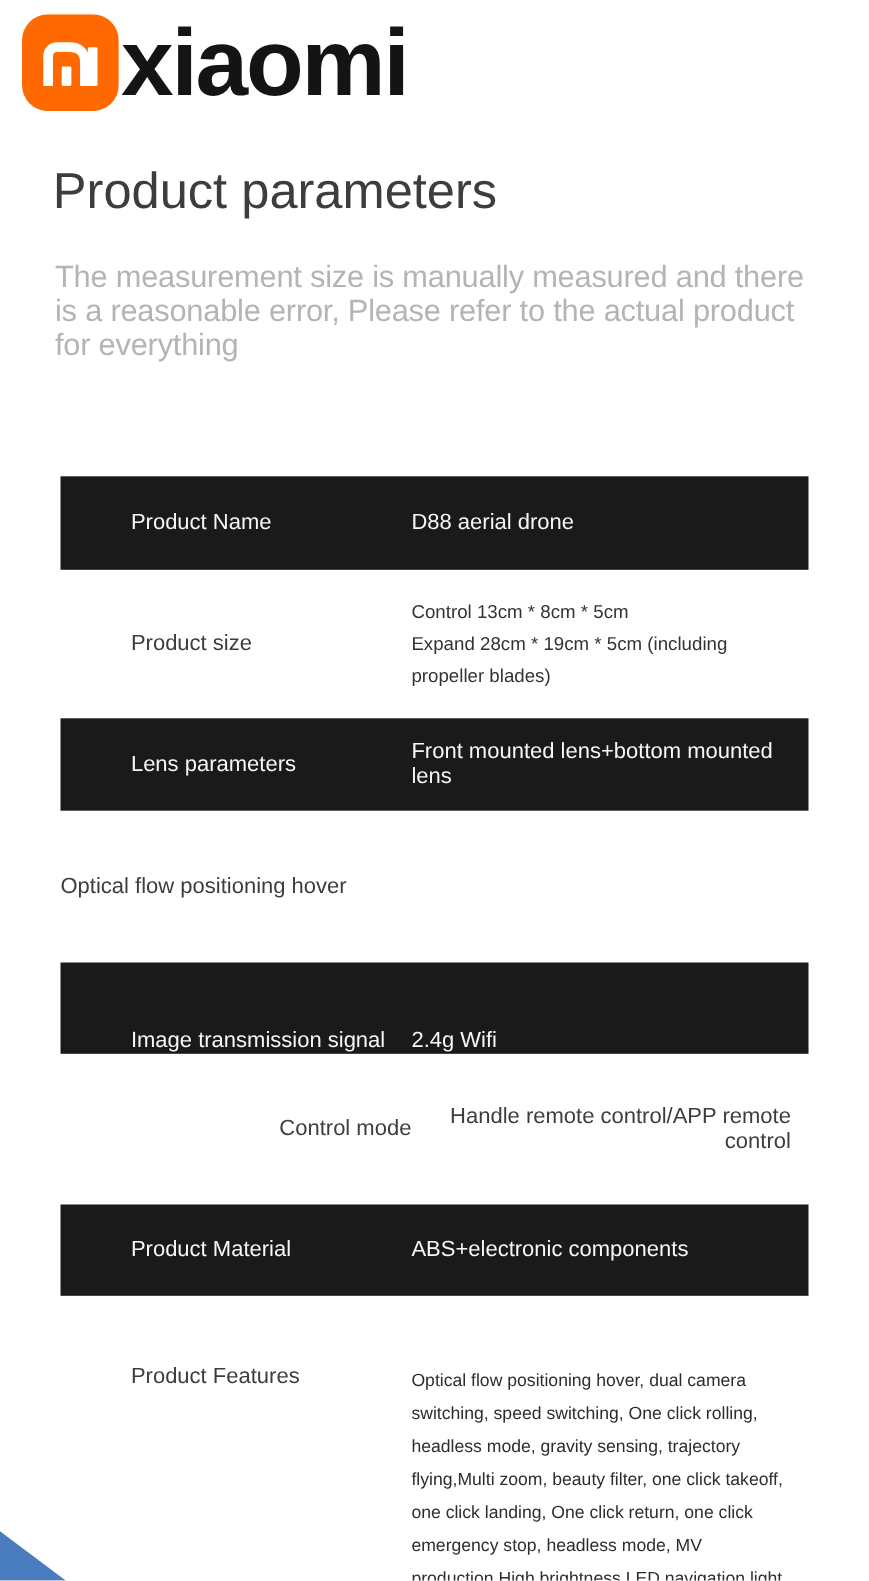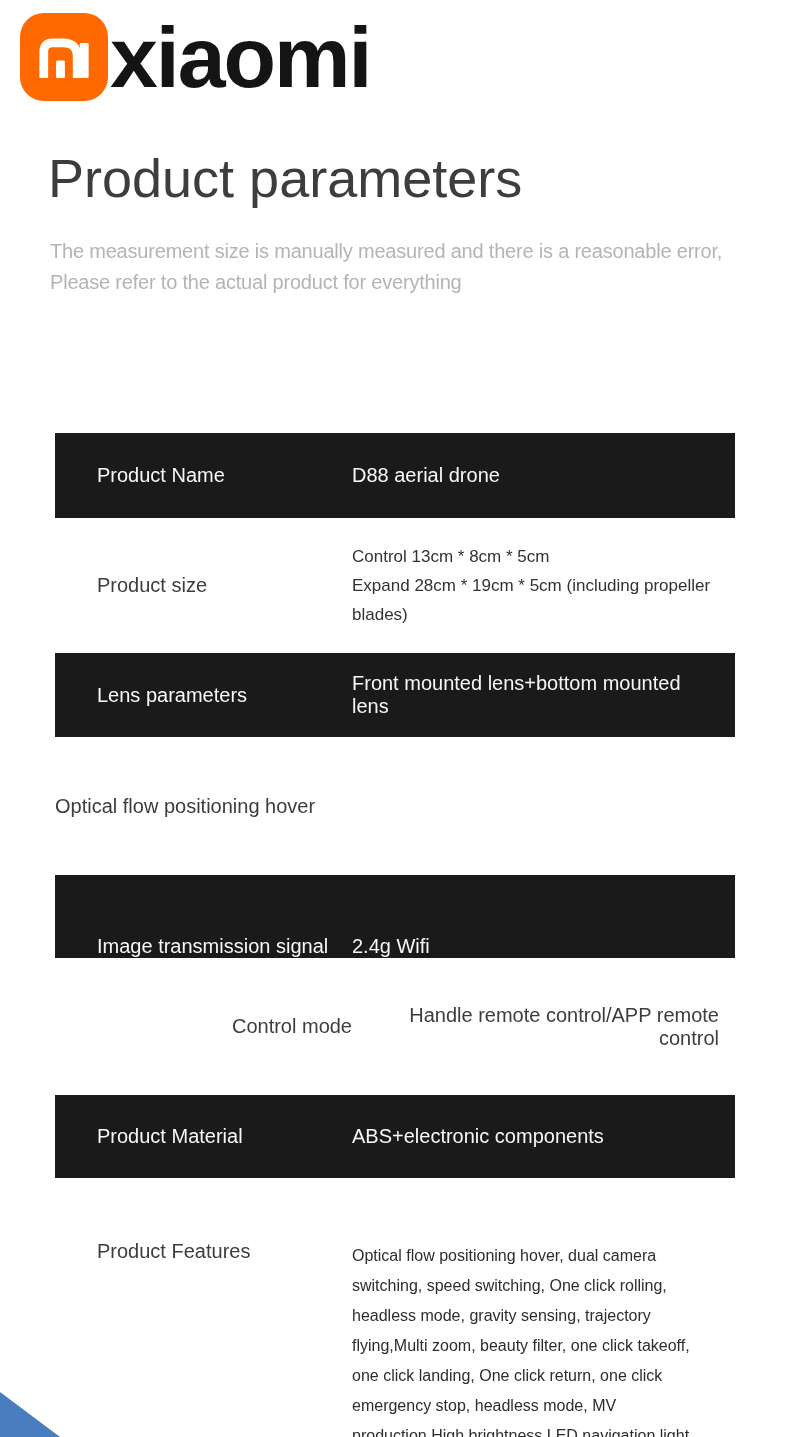--- a/index.html
+++ b/index.html
@@ -19,39 +19,39 @@
   .mi-badge{width:88px;height:88px;display:block;}
   .wordmark{
     font-size:86px;font-weight:700;color:#141414;
     letter-spacing:-2px;line-height:88px;
     margin-left:2px;
   }
 
   
   .title{
     position:absolute;top:147px;left:48px;
-    font-size:54px;font-weight:400;color:#3d3d3d;
+    font-size:46px;font-weight:400;color:#3d3d3d;
     line-height:1.15;letter-spacing:0;
   }
   .subtitle{
     position:absolute;top:236px;left:50px;width:682px;
-    font-size:20px;color:#b4b4b4;line-height:31px;
+    font-size:28px;color:#b4b4b4;line-height:31px;
     letter-spacing:-0.2px;
   }
 
   
   .spec-table{
     position:absolute;top:433px;left:55px;width:680px;
   }
   .row{display:flex;align-items:center;}
   .row.dark{background:#1a1a1a;color:#f7f7f7;}
   .row.light{background:transparent;color:#3d3d3d;}
   .cell-label{
     width:255px;flex:0 0 255px;
-    padding-left:42px;box-sizing:content-box;
+    padding-left:64px;box-sizing:content-box;
     font-size:20px;
   }
   .cell-value{flex:1;font-size:20px;padding-right:16px;}
 
   .r1{height:85px;}
   .r2{height:135px;}
   .r3{height:84px;}
   .r4{height:138px;}
   .r5{height:83px;align-items:flex-end;}
   .r6{height:137px;text-align:right;}

